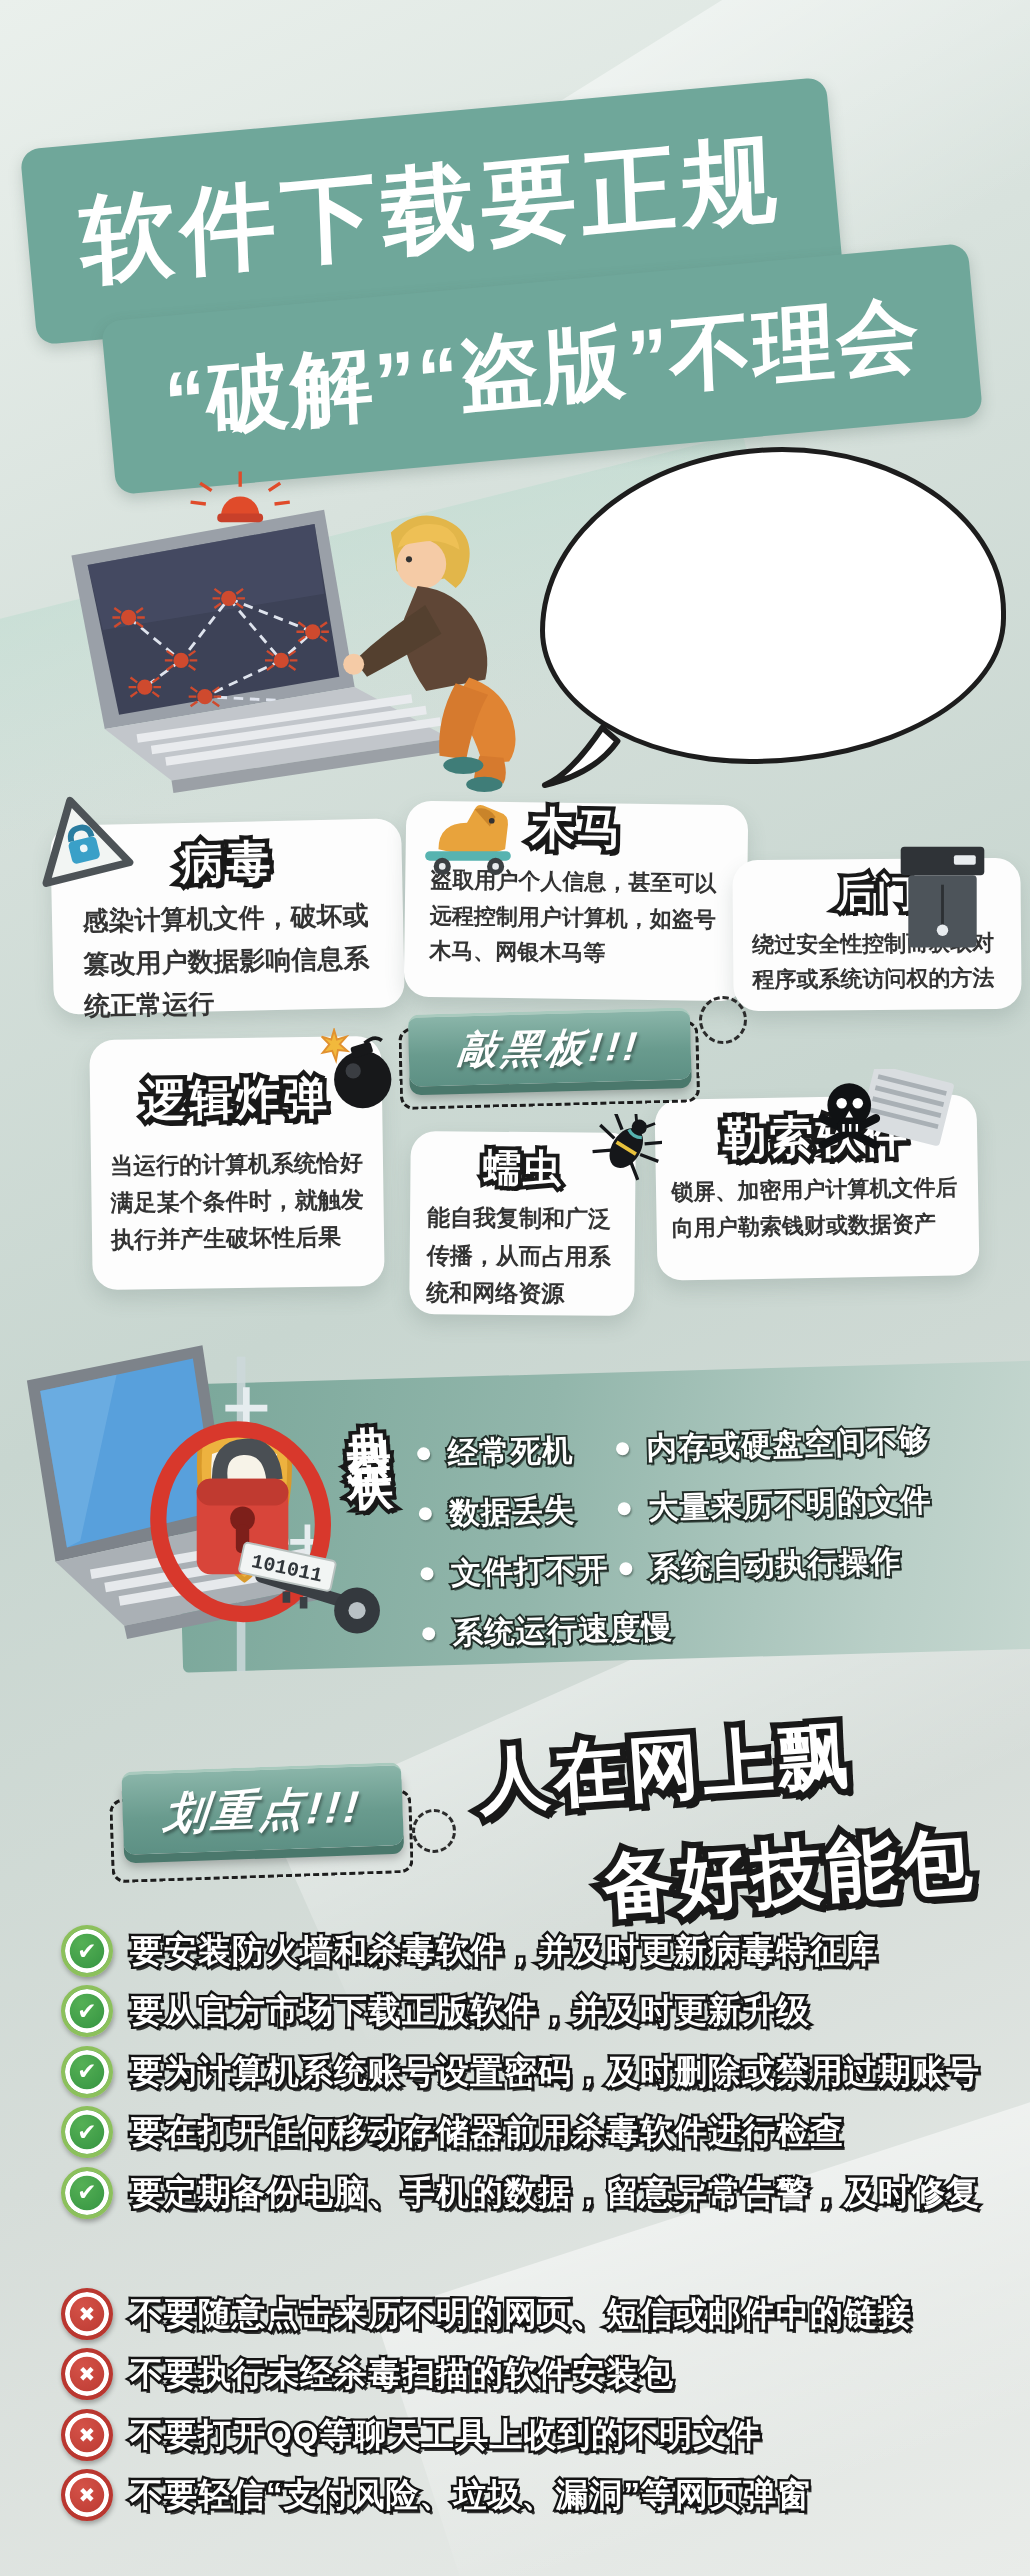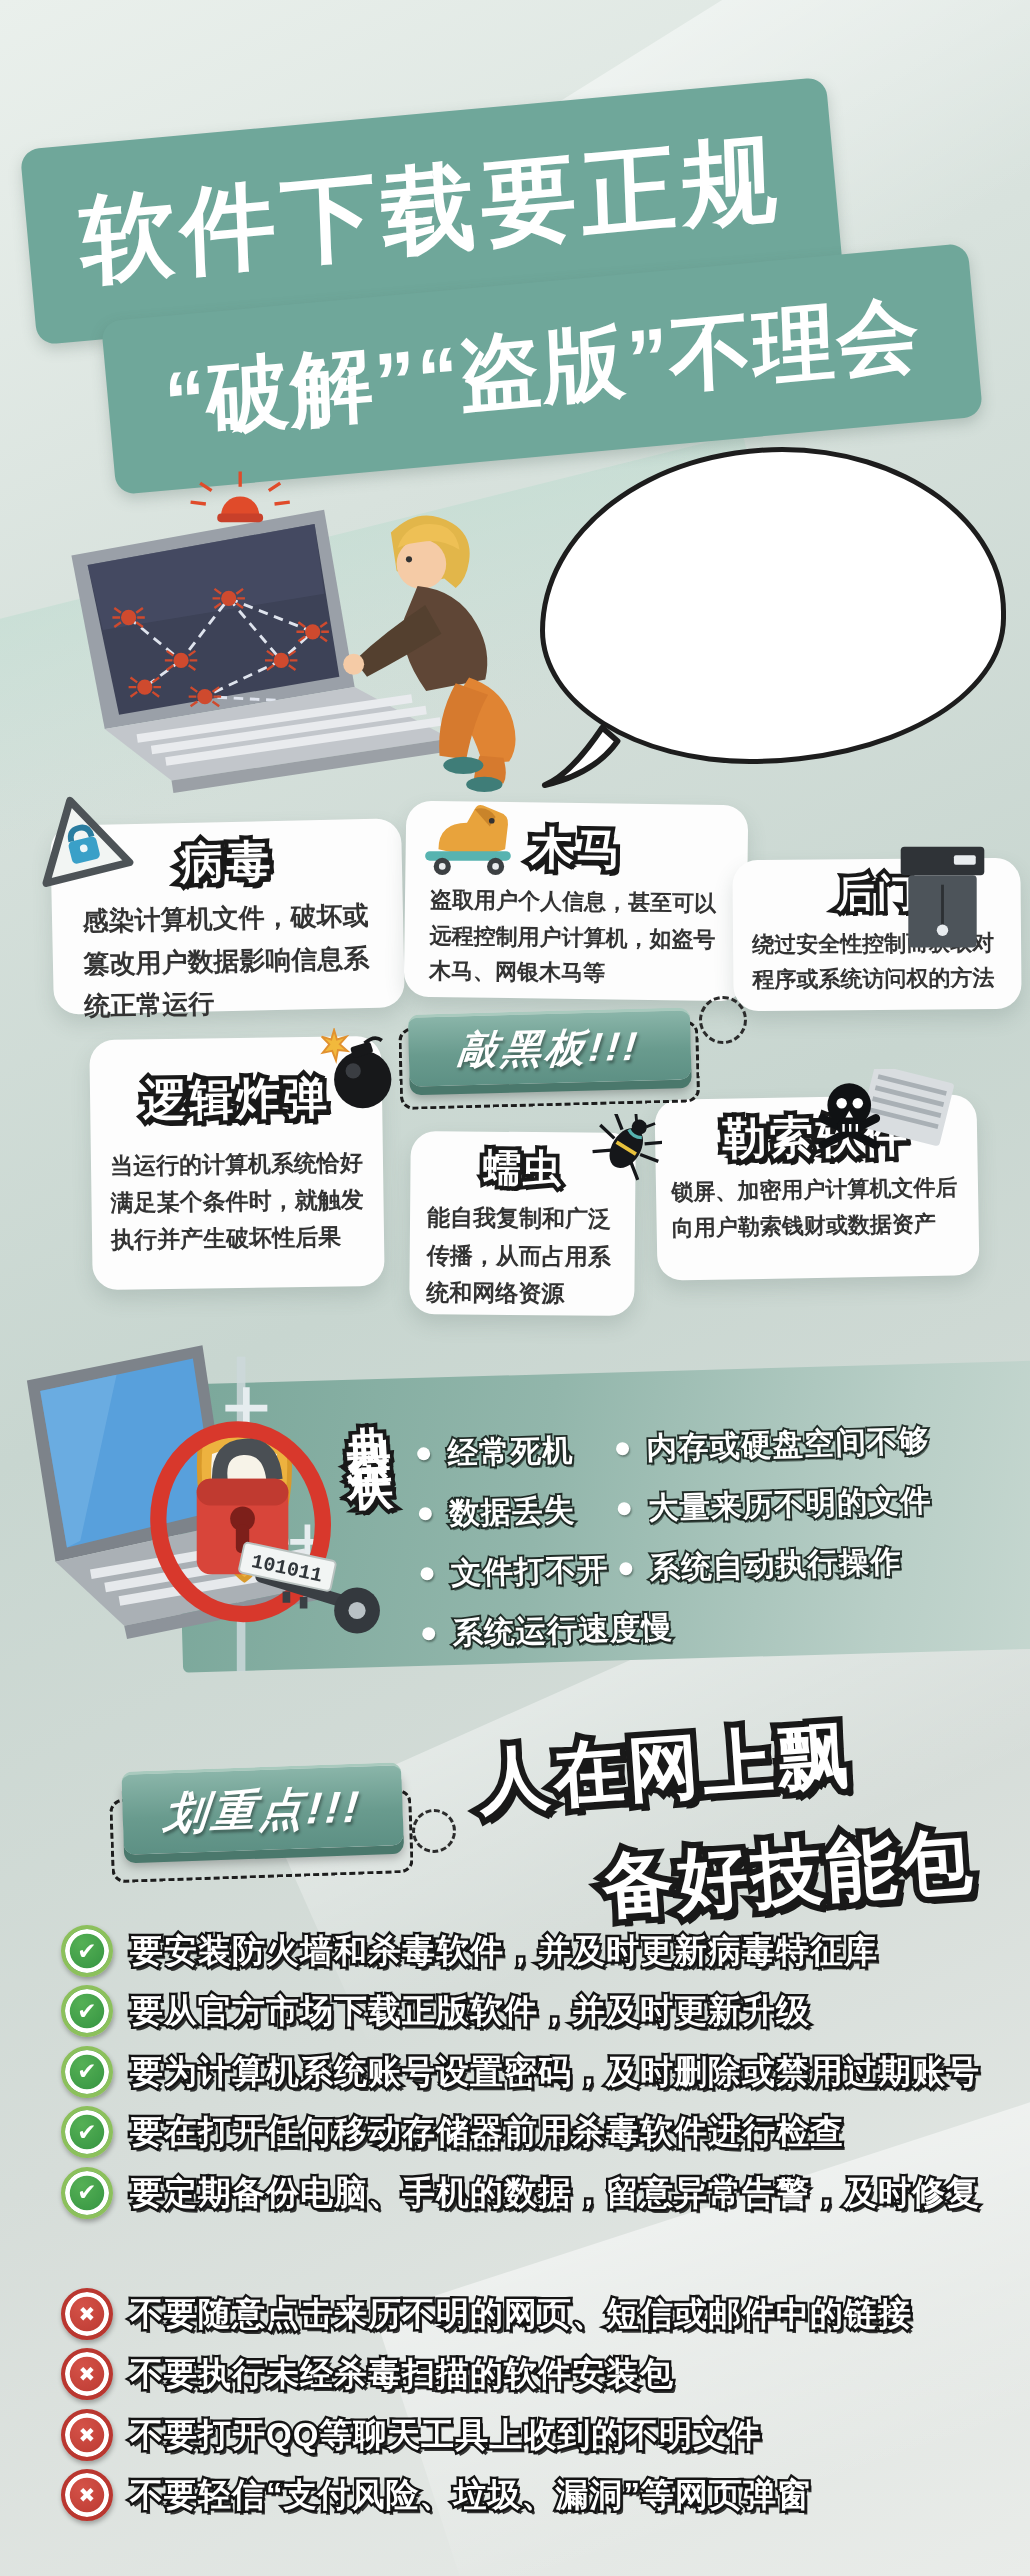--- a/index.html
+++ b/index.html
@@ -142,21 +142,21 @@
   <svg class="card-icon" style="left:27px;top:790px;" width="110" height="100" viewBox="0 0 115 105">
     <g transform="rotate(-14 55 52)">
       <polygon points="55,10 100,88 10,88" fill="#f2f5f3" stroke="#4d5357" stroke-width="8" stroke-linejoin="round"></polygon>
       <path d="M46,52 q0,-12 11,-12 q11,0 11,12" fill="none" stroke="#2a7da0" stroke-width="6"></path>
       <rect x="42" y="52" width="30" height="24" rx="5" fill="#3aa0c8"></rect>
       <circle cx="57" cy="62" r="4" fill="#eef6f9"></circle>
     </g>
   </svg>
 
   <div class="card" style="left:405px;top:803px;width:342px;height:196px;transform:rotate(0.8deg);z-index:2;">
-    <span class="sticker s-lg" style="margin-top:21px;" data-text="木马">木马</span>
+    <span class="sticker s-lg" style="margin-top:1px;" data-text="木马">木马</span>
     <div class="card-desc" style="font-size:22px;padding:0 25px;">盗取用户个人信息，甚至可以远程控制用户计算机，如盗号木马、网银木马等</div>
   </div>
   <svg class="card-icon" style="left:408px;top:790px;" width="119" height="91" viewBox="0 0 125 95">
     <path d="M32,62 q0,-28 30,-28 l8,-14 q3,-6 9,-4 l17,7 q10,3 9,13 l-3,26 q-22,8 -44,6 z" fill="#e8a33c"></path>
     <path d="M70,20 q14,-4 22,8 l-6,10 z" fill="#c9842a"></path>
     <circle cx="88" cy="32" r="3" fill="#333"></circle>
     <rect x="18" y="64" width="90" height="10" rx="5" fill="#57b3b0"></rect>
     <circle cx="36" cy="80" r="9" fill="#3c4043"></circle>
       <circle cx="36" cy="80" r="3.5" fill="#e9ecee"></circle>
     <circle cx="92" cy="80" r="9" fill="#3c4043"></circle>

